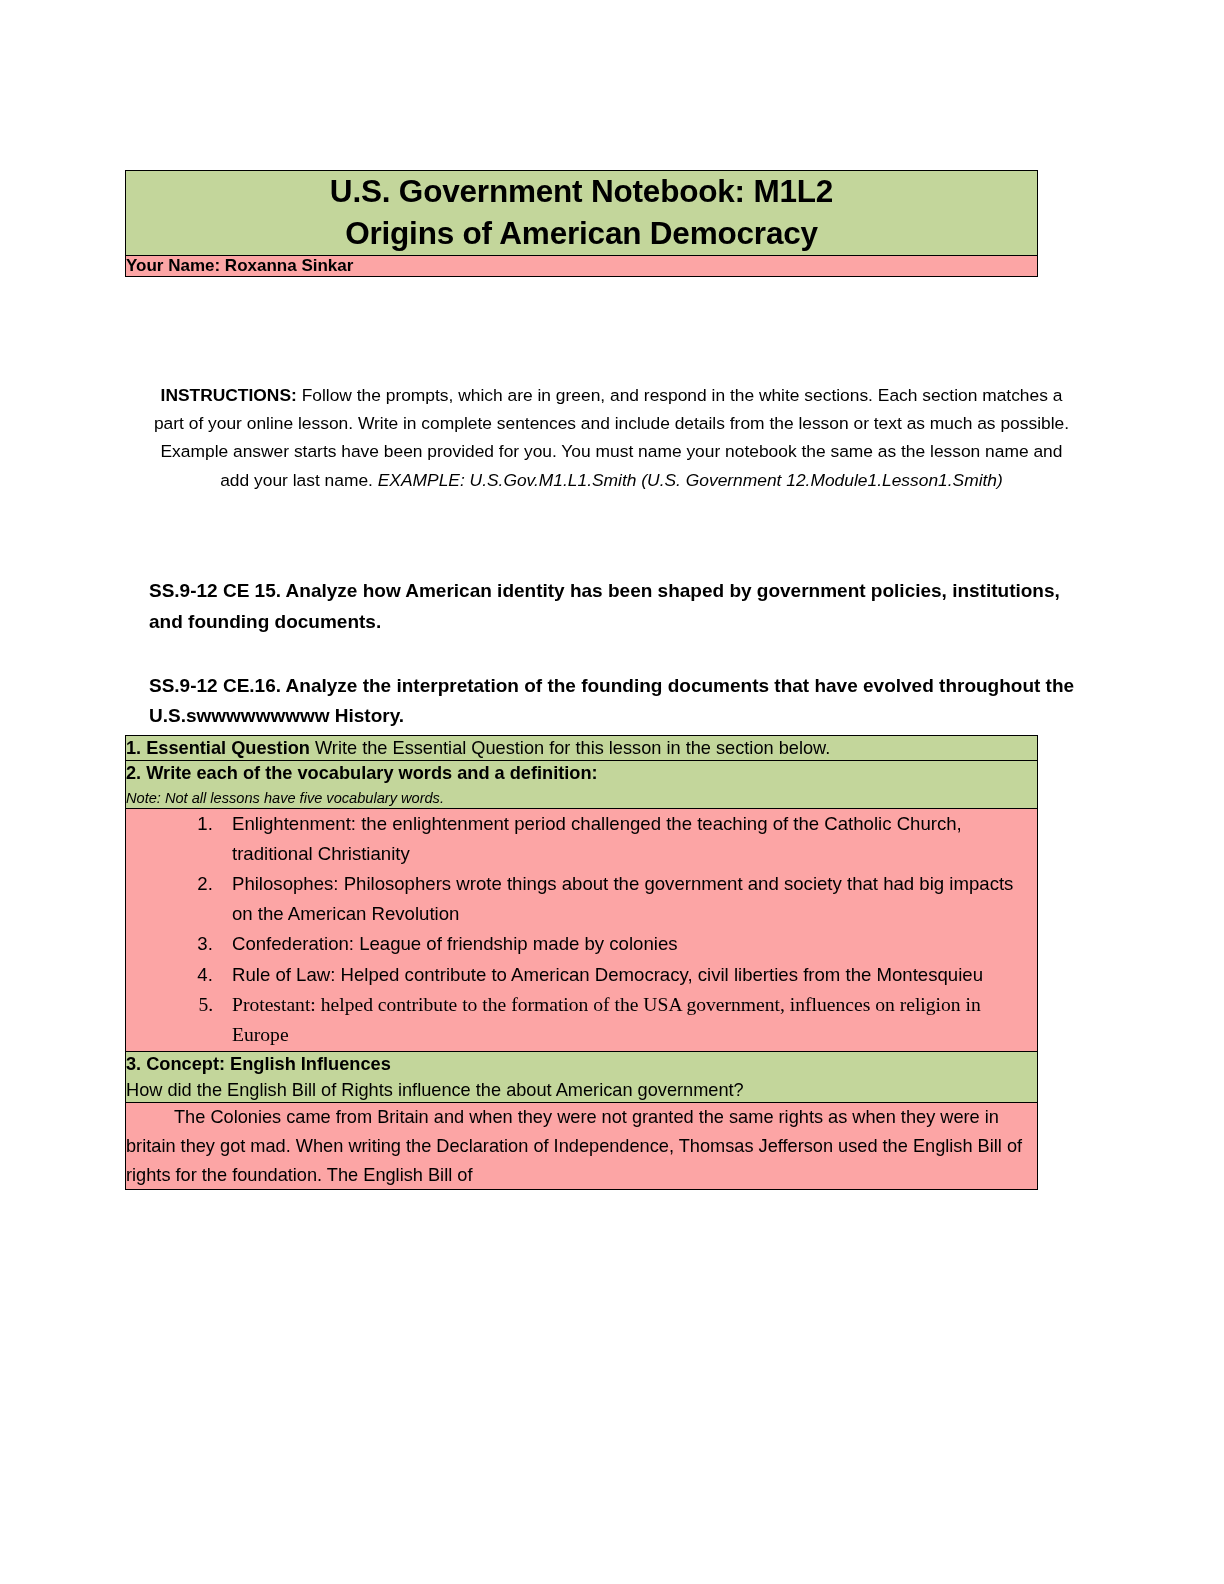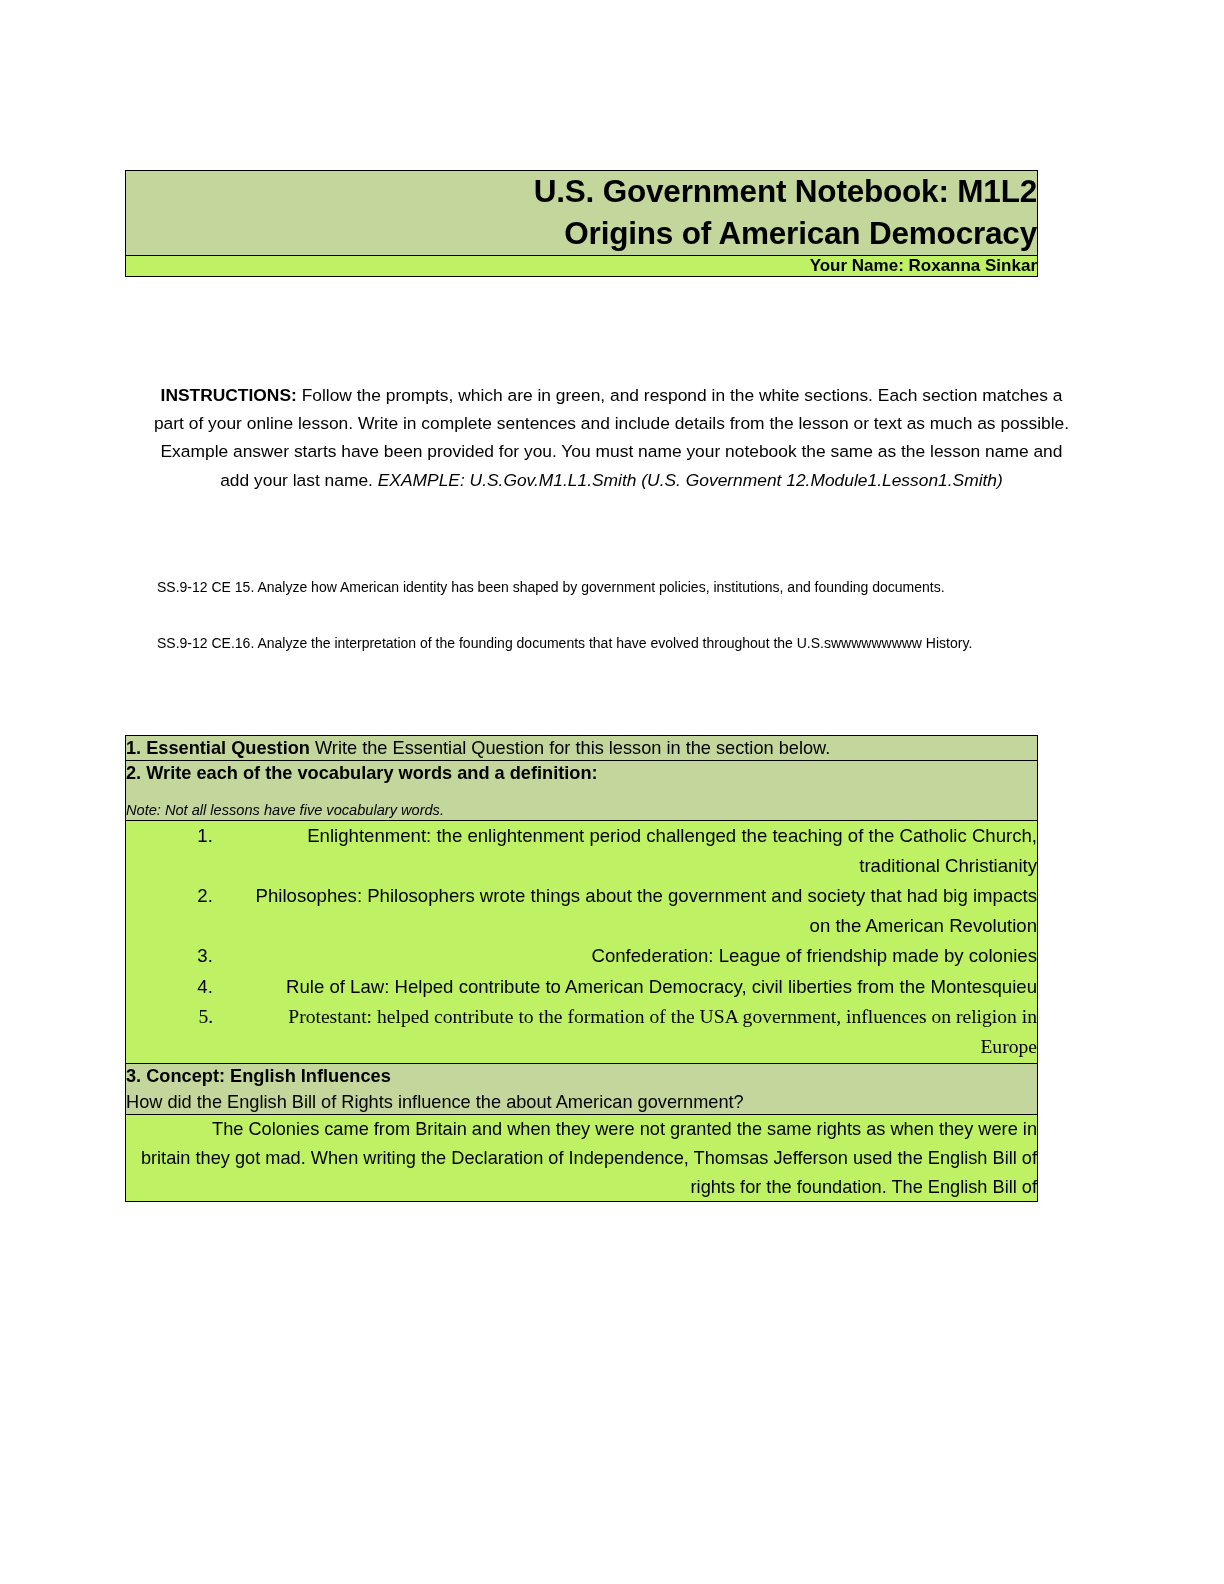--- a/index.html
+++ b/index.html
@@ -33,28 +33,28 @@
     border-collapse: collapse;
     table-layout: fixed;
   }
   .doc-table td {
     border: 1.6px solid #000000;
     padding: 0;
     vertical-align: top;
   }
 
   .green { background: #c3d69b; }
-  .white { background: #bef264; text-align: right; }
+  .white { background: #fca5a5; }
 
   
   #header-table { top: 170px; }
 
   .title-cell {
     padding: 16px 14px 18px 14px;
-    text-align: right;
+    text-align: center;
   }
   .title-line {
     font-size: 31.5px;
     font-weight: bold;
     line-height: 1.33;
     letter-spacing: -0.2px;
   }
   .name-cell {
     padding: 13px 14px 14px 16px;
   }
@@ -81,24 +81,24 @@
   .instructions-p i { font-style: italic; }
 
   #standards-block { top: 543px; }
   .standards-label {
     font-size: 17.4px;
     font-style: italic;
     line-height: 1.5;
     margin: 0;
   }
   .standard-p {
-    font-size: 14px;
-    font-weight: normal;
+    font-size: 19px;
+    font-weight: bold;
     line-height: 1.62;
-    margin: 33px 0 0 8px;
+    margin: 33px 0 0 0;
     width: 930px;
   }
 
   
   #sections-table { top: 735px; }
 
   .prompt-cell {
     padding: 12px 14px 13px 24px;
   }
   .prompt-head {
@@ -115,21 +115,21 @@
   .prompt-sub {
     font-size: 18.2px;
     font-weight: normal;
     line-height: 1.34;
     margin-top: 2px;
   }
   .prompt-note {
     font-size: 14.6px;
     font-style: italic;
     line-height: 1.3;
-    margin-top: 16px;
+    margin-top: 4px;
   }
 
   .answer-cell {
     padding: 14px 16px 15px 24px;
   }
   .answer-text {
     font-size: 18.2px;
     line-height: 1.4;
     margin: 0;
   }

